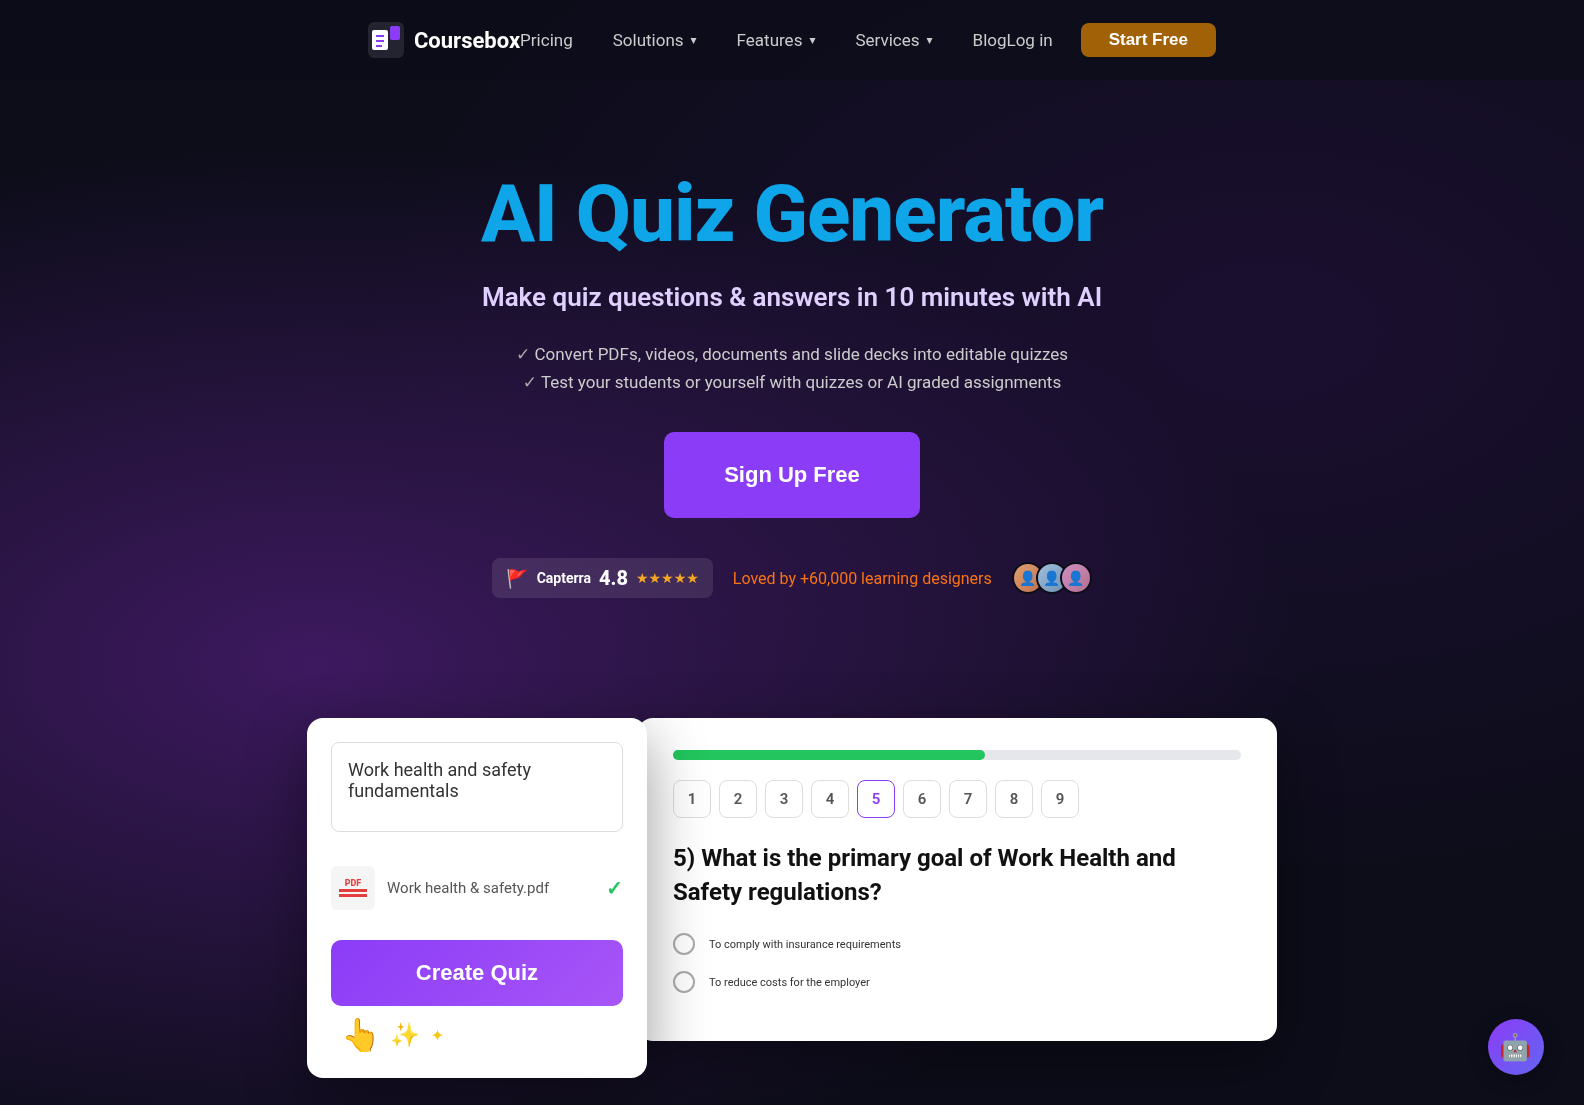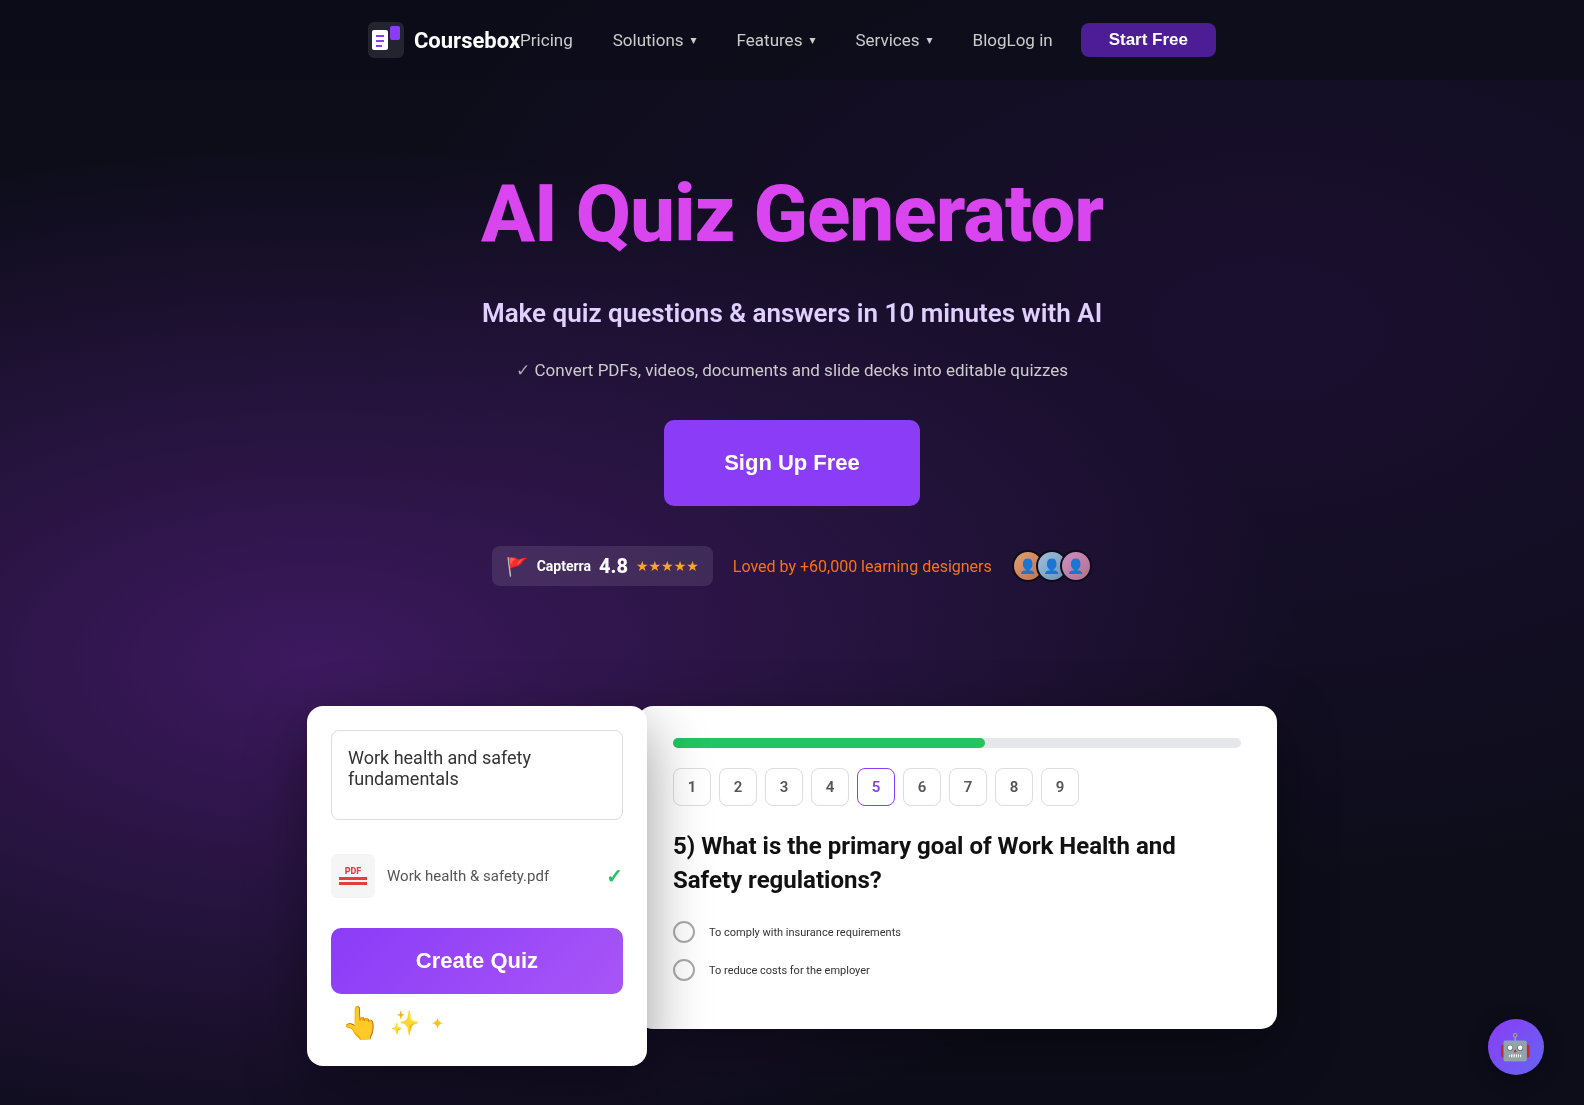--- a/index.html
+++ b/index.html
@@ -65,43 +65,43 @@
       display: flex;
       align-items: center;
       gap: 28px;
     }
     .nav-login {
       color: #ccc;
       text-decoration: none;
       font-size: 17px;
     }
     .nav-cta {
-      background: #4c1d95;
+      background: #a16207;
       color: #fff;
       border: none;
       padding: 7px 28px;
       border-radius: 8px;
       font-size: 17px;
       font-weight: 600;
       cursor: pointer;
     }
 
     
     .hero {
       position: relative;
       z-index: 5;
       text-align: center;
       padding: 90px 40px 60px;
     }
     .hero-title {
       font-size: 80px;
       font-weight: 800;
-      color: #d946ef;
+      color: #0ea5e9;
       line-height: 1.1;
-      margin-bottom: 40px;
+      margin-bottom: 24px;
       letter-spacing: -1px;
     }
     .hero-subtitle {
       font-size: 26px;
       font-weight: 600;
       color: #e0d0ff;
       margin-bottom: 32px;
     }
     .hero-features {
       list-style: none;
@@ -426,20 +426,21 @@
     <a href="#" class="nav-login">Log in</a>
     <button class="nav-cta">Start Free</button>
   </div>
 </nav>
 
 <section class="hero">
   <h1 class="hero-title">AI Quiz Generator</h1>
   <p class="hero-subtitle">Make quiz questions &amp; answers in 10 minutes with AI</p>
   <ul class="hero-features">
     <li>Convert PDFs, videos, documents and slide decks into editable quizzes</li>
+    <li>Test your students or yourself with quizzes or AI graded assignments</li>
   </ul>
   <button class="hero-signup-btn">Sign Up Free</button>
 
   <div class="social-proof">
     <div class="capterra-badge">
       <span class="capterra-flag">🚩</span>
       <span class="capterra-logo">Capterra</span>
       <span class="capterra-rating">4.8</span>
       <span class="capterra-stars">★★★★★</span>
     </div>

